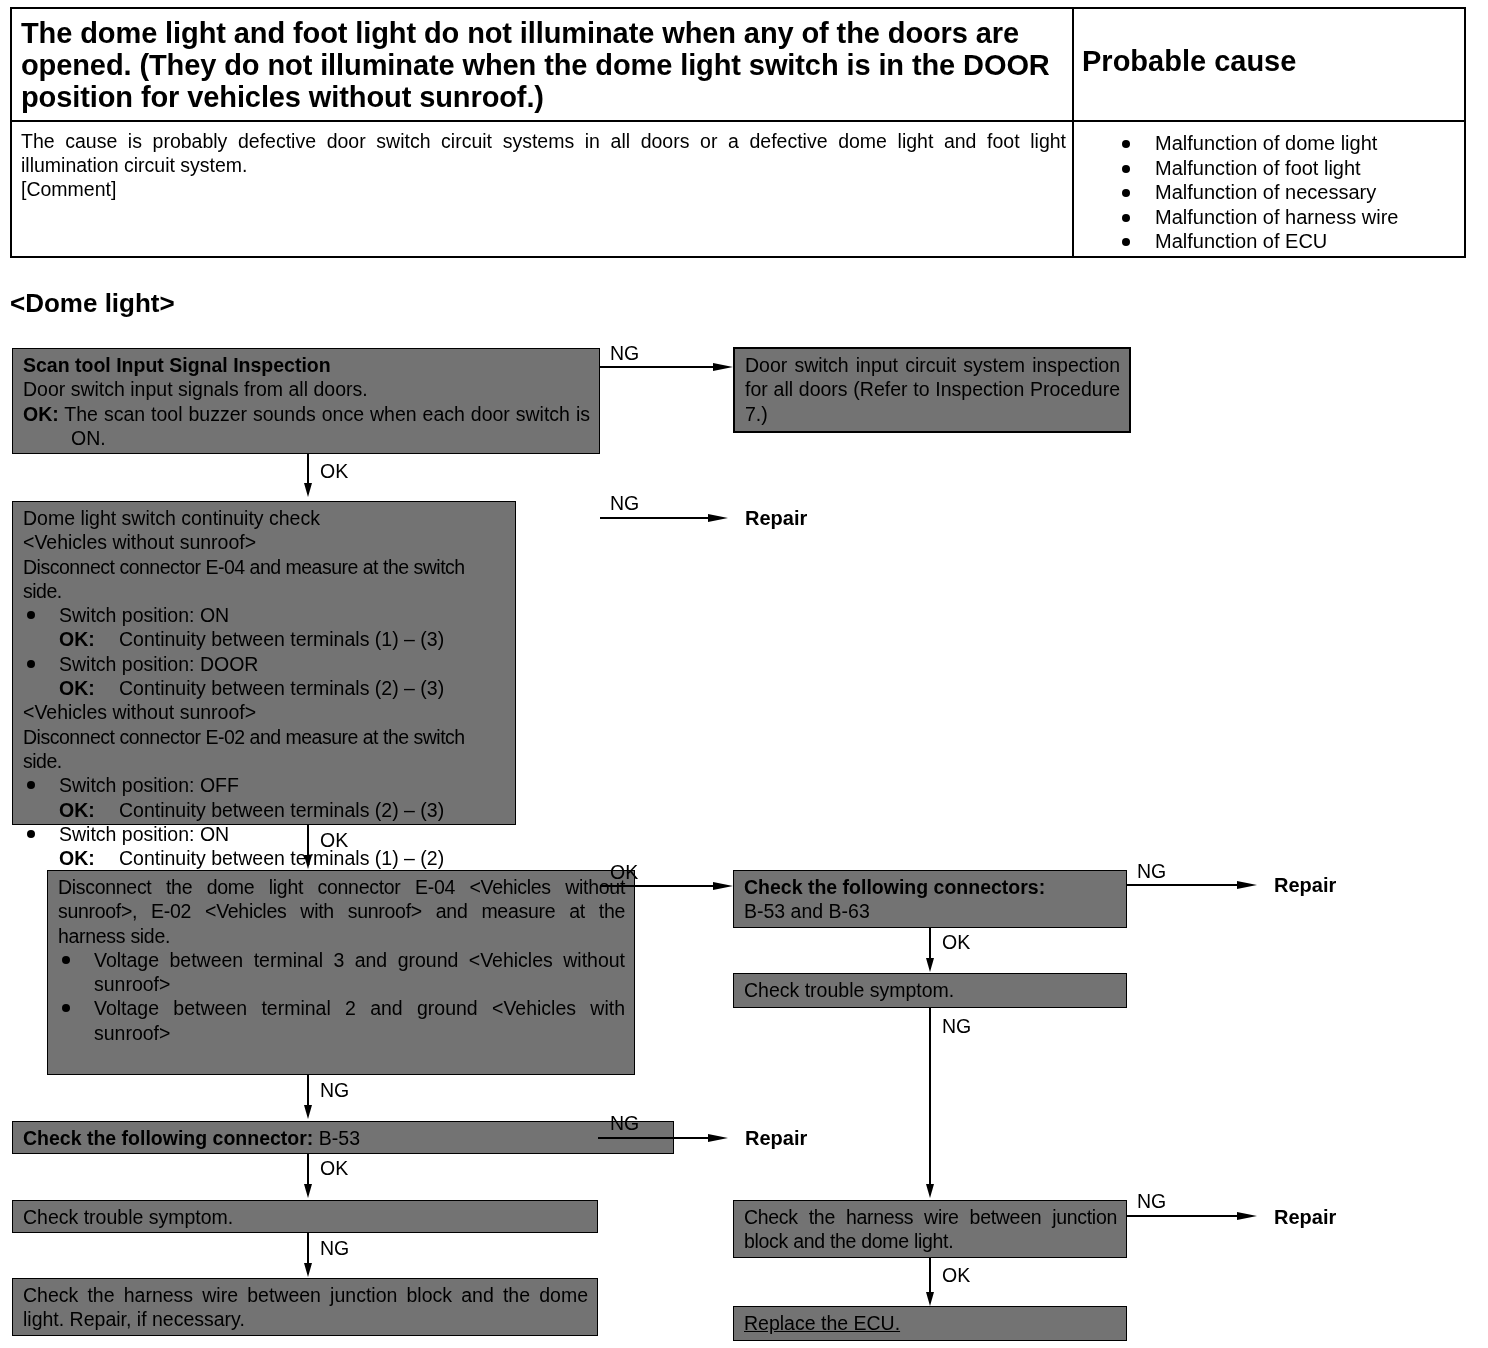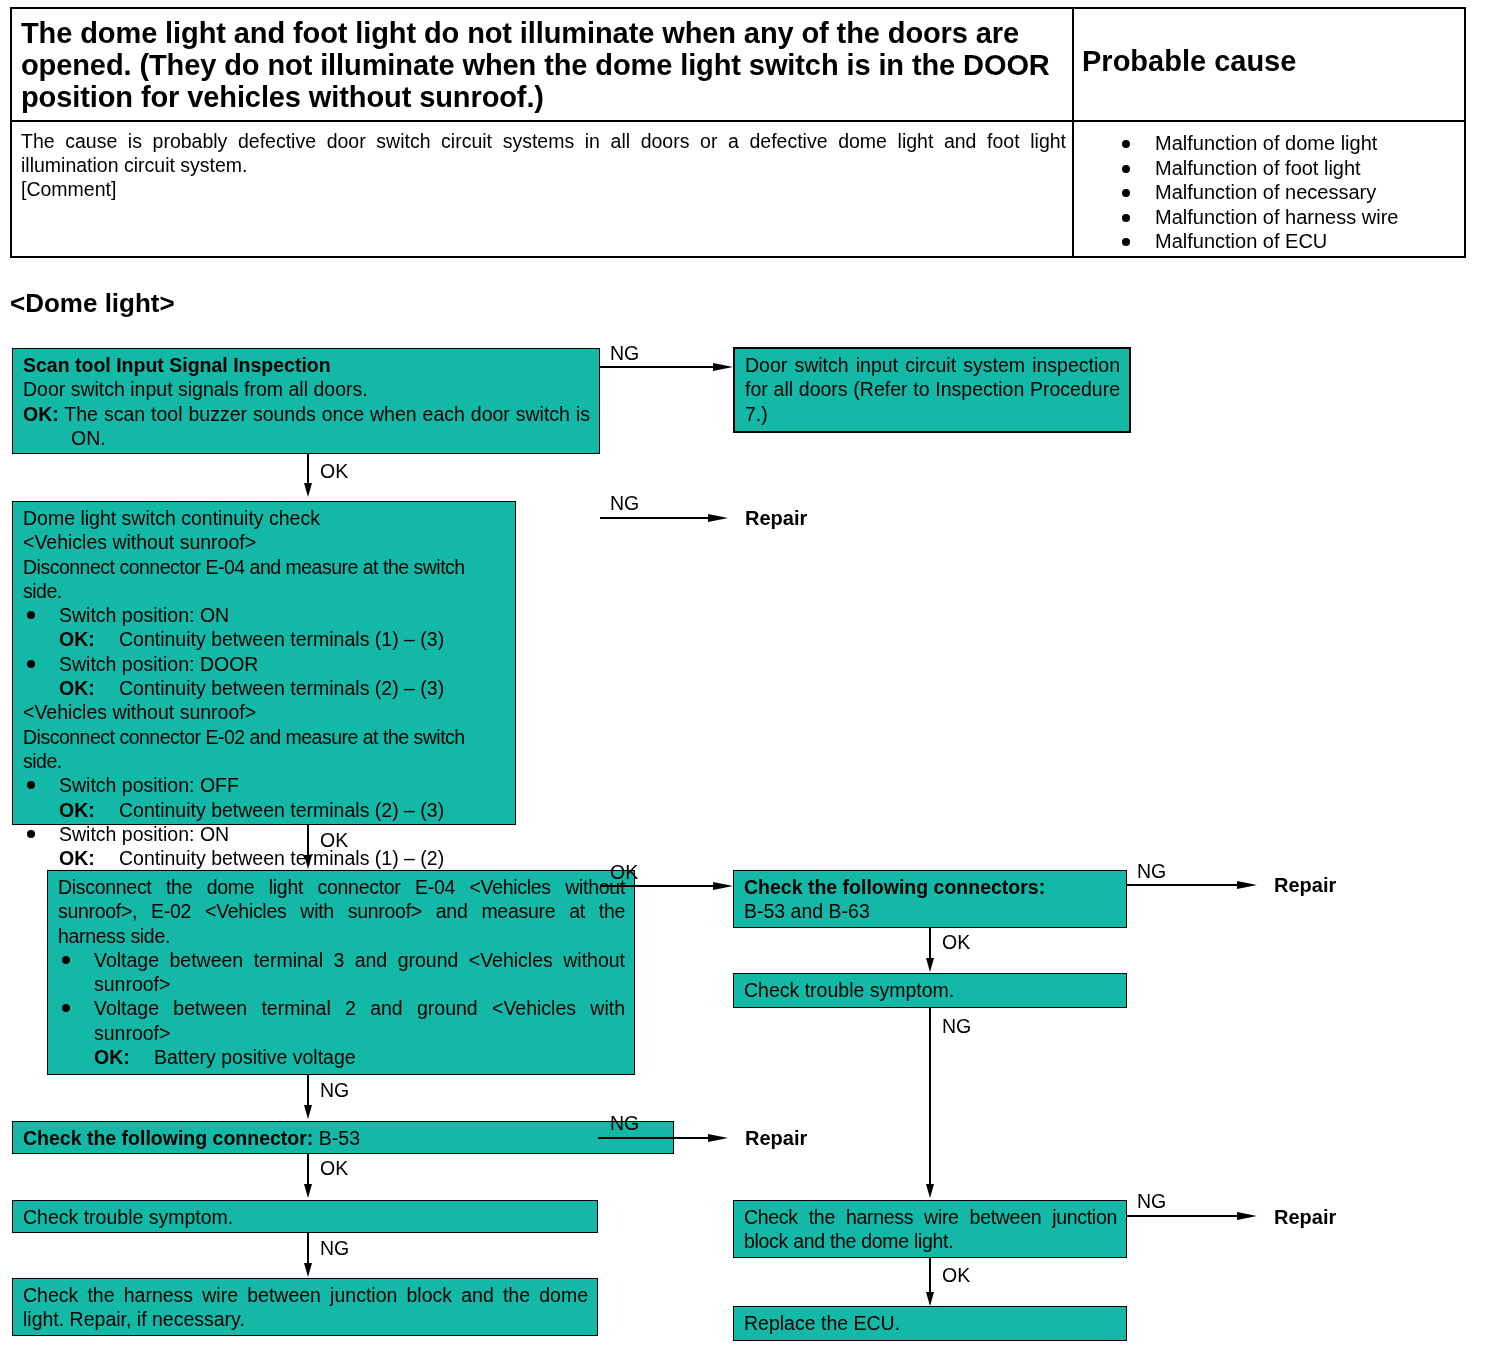--- a/index.html
+++ b/index.html
@@ -28,21 +28,21 @@
   .hdr-causes { position: absolute; left: 1104px; top: 118px; font-size: 20px; line-height: 24.5px; margin:4px; padding:0; list-style:none; }
   .hdr-causes li { position: relative; padding-left: 35px; }
   .hdr-causes li::before {
     content: ""; position: absolute; left: 2px; top: 9px; width: 8px; height: 8px; border-radius: 50%; background: #000;
   }
   .section-title { position: absolute; left: 10px; top: 288px; font-weight: bold; font-size: 26px; }
 
   
   .box {
     position: absolute; border: 1.5px solid #000; box-sizing: border-box;
-    padding: 4px 9px 0 10px; font-size: 19.5px; line-height: 24.3px; background: #14b8a6;
+    padding: 4px 9px 0 10px; font-size: 19.5px; line-height: 24.3px; background: #737373;
   }
   .box .b { font-weight: bold; }
   .box p { margin: 0; }
   .just { text-align: justify; text-align-last: left; }
   .bullet { position: relative; padding-left: 36px; }
   .bullet::before {
     content: ""; position: absolute; left: 4px; top: 8px; width: 8px; height: 8px; border-radius: 50%; background: #000;
   }
   .indent { padding-left: 36px; }
   .okline .b { display: inline-block; width: 60px; }
@@ -122,21 +122,20 @@
 <div class="repair" style="left:745px; top:507px;">Repair</div>
 
 <div class="vline" style="left:307px; top:825px; height:32px;"></div>
 <div class="arrow-down" style="left:304px; top:855px;"></div>
 <div class="lbl" style="left:320px; top:829px;">OK</div>
 
 <div class="box" style="left:12px; top:870px; width:588px; height:205px;margin-left:35px;">
   <p class="just" style="letter-spacing:-0.3px;">Disconnect the dome light connector E-04 &lt;Vehicles without sunroof&gt;, E-02 &lt;Vehicles with sunroof&gt; and measure at the harness side.</p>
   <p class="bullet just">Voltage between terminal 3 and ground &lt;Vehicles without sunroof&gt;</p>
   <p class="bullet just">Voltage between terminal 2 and ground &lt;Vehicles with sunroof&gt;</p>
-  <p class="indent okline"><span class="b">OK:</span><span>Battery positive voltage</span></p>
 </div>
 
 <div class="hline" style="left:600px; top:885px; width:115px;"></div>
 <div class="arrow-right" style="left:713px; top:882px;"></div>
 <div class="lbl" style="left:610px; top:861px;">OK</div>
 
 <div class="vline" style="left:307px; top:1075px; height:32px;"></div>
 <div class="arrow-down" style="left:304px; top:1105px;"></div>
 <div class="lbl" style="left:320px; top:1079px;">NG</div>
 
@@ -161,21 +160,21 @@
 <div class="box just" style="left:733px; top:1200px; width:394px; height:58px; letter-spacing:-0.3px;">Check the harness wire between junction block and the dome light.</div>
 <div class="hline" style="left:1127px; top:1215px; width:112px;"></div>
 <div class="arrow-right" style="left:1237px; top:1212px;"></div>
 <div class="lbl" style="left:1137px; top:1190px;">NG</div>
 <div class="repair" style="left:1274px; top:1206px;">Repair</div>
 
 <div class="vline" style="left:929px; top:1258px; height:35px;"></div>
 <div class="arrow-down" style="left:926px; top:1292px;"></div>
 <div class="lbl" style="left:942px; top:1264px;">OK</div>
 
-<div class="box" style="left:733px; top:1306px; width:394px; height:35px;">Replace the ECU.</div>
+<div class="box" style="left:733px; top:1306px; width:394px; height:35px;text-decoration:underline;">Replace the ECU.</div>
 
 <div class="box" style="left:12px; top:1121px; width:662px; height:33px;">
   <p><span class="b">Check the following connector:</span> <span>B-53</span></p>
 </div>
 <div class="hline" style="left:598px; top:1137px; width:112px;"></div>
 <div class="arrow-right" style="left:708px; top:1134px;"></div>
 <div class="lbl" style="left:610px; top:1112px;">NG</div>
 <div class="repair" style="left:745px; top:1127px;">Repair</div>
 
 <div class="vline" style="left:307px; top:1154px; height:32px;"></div>

